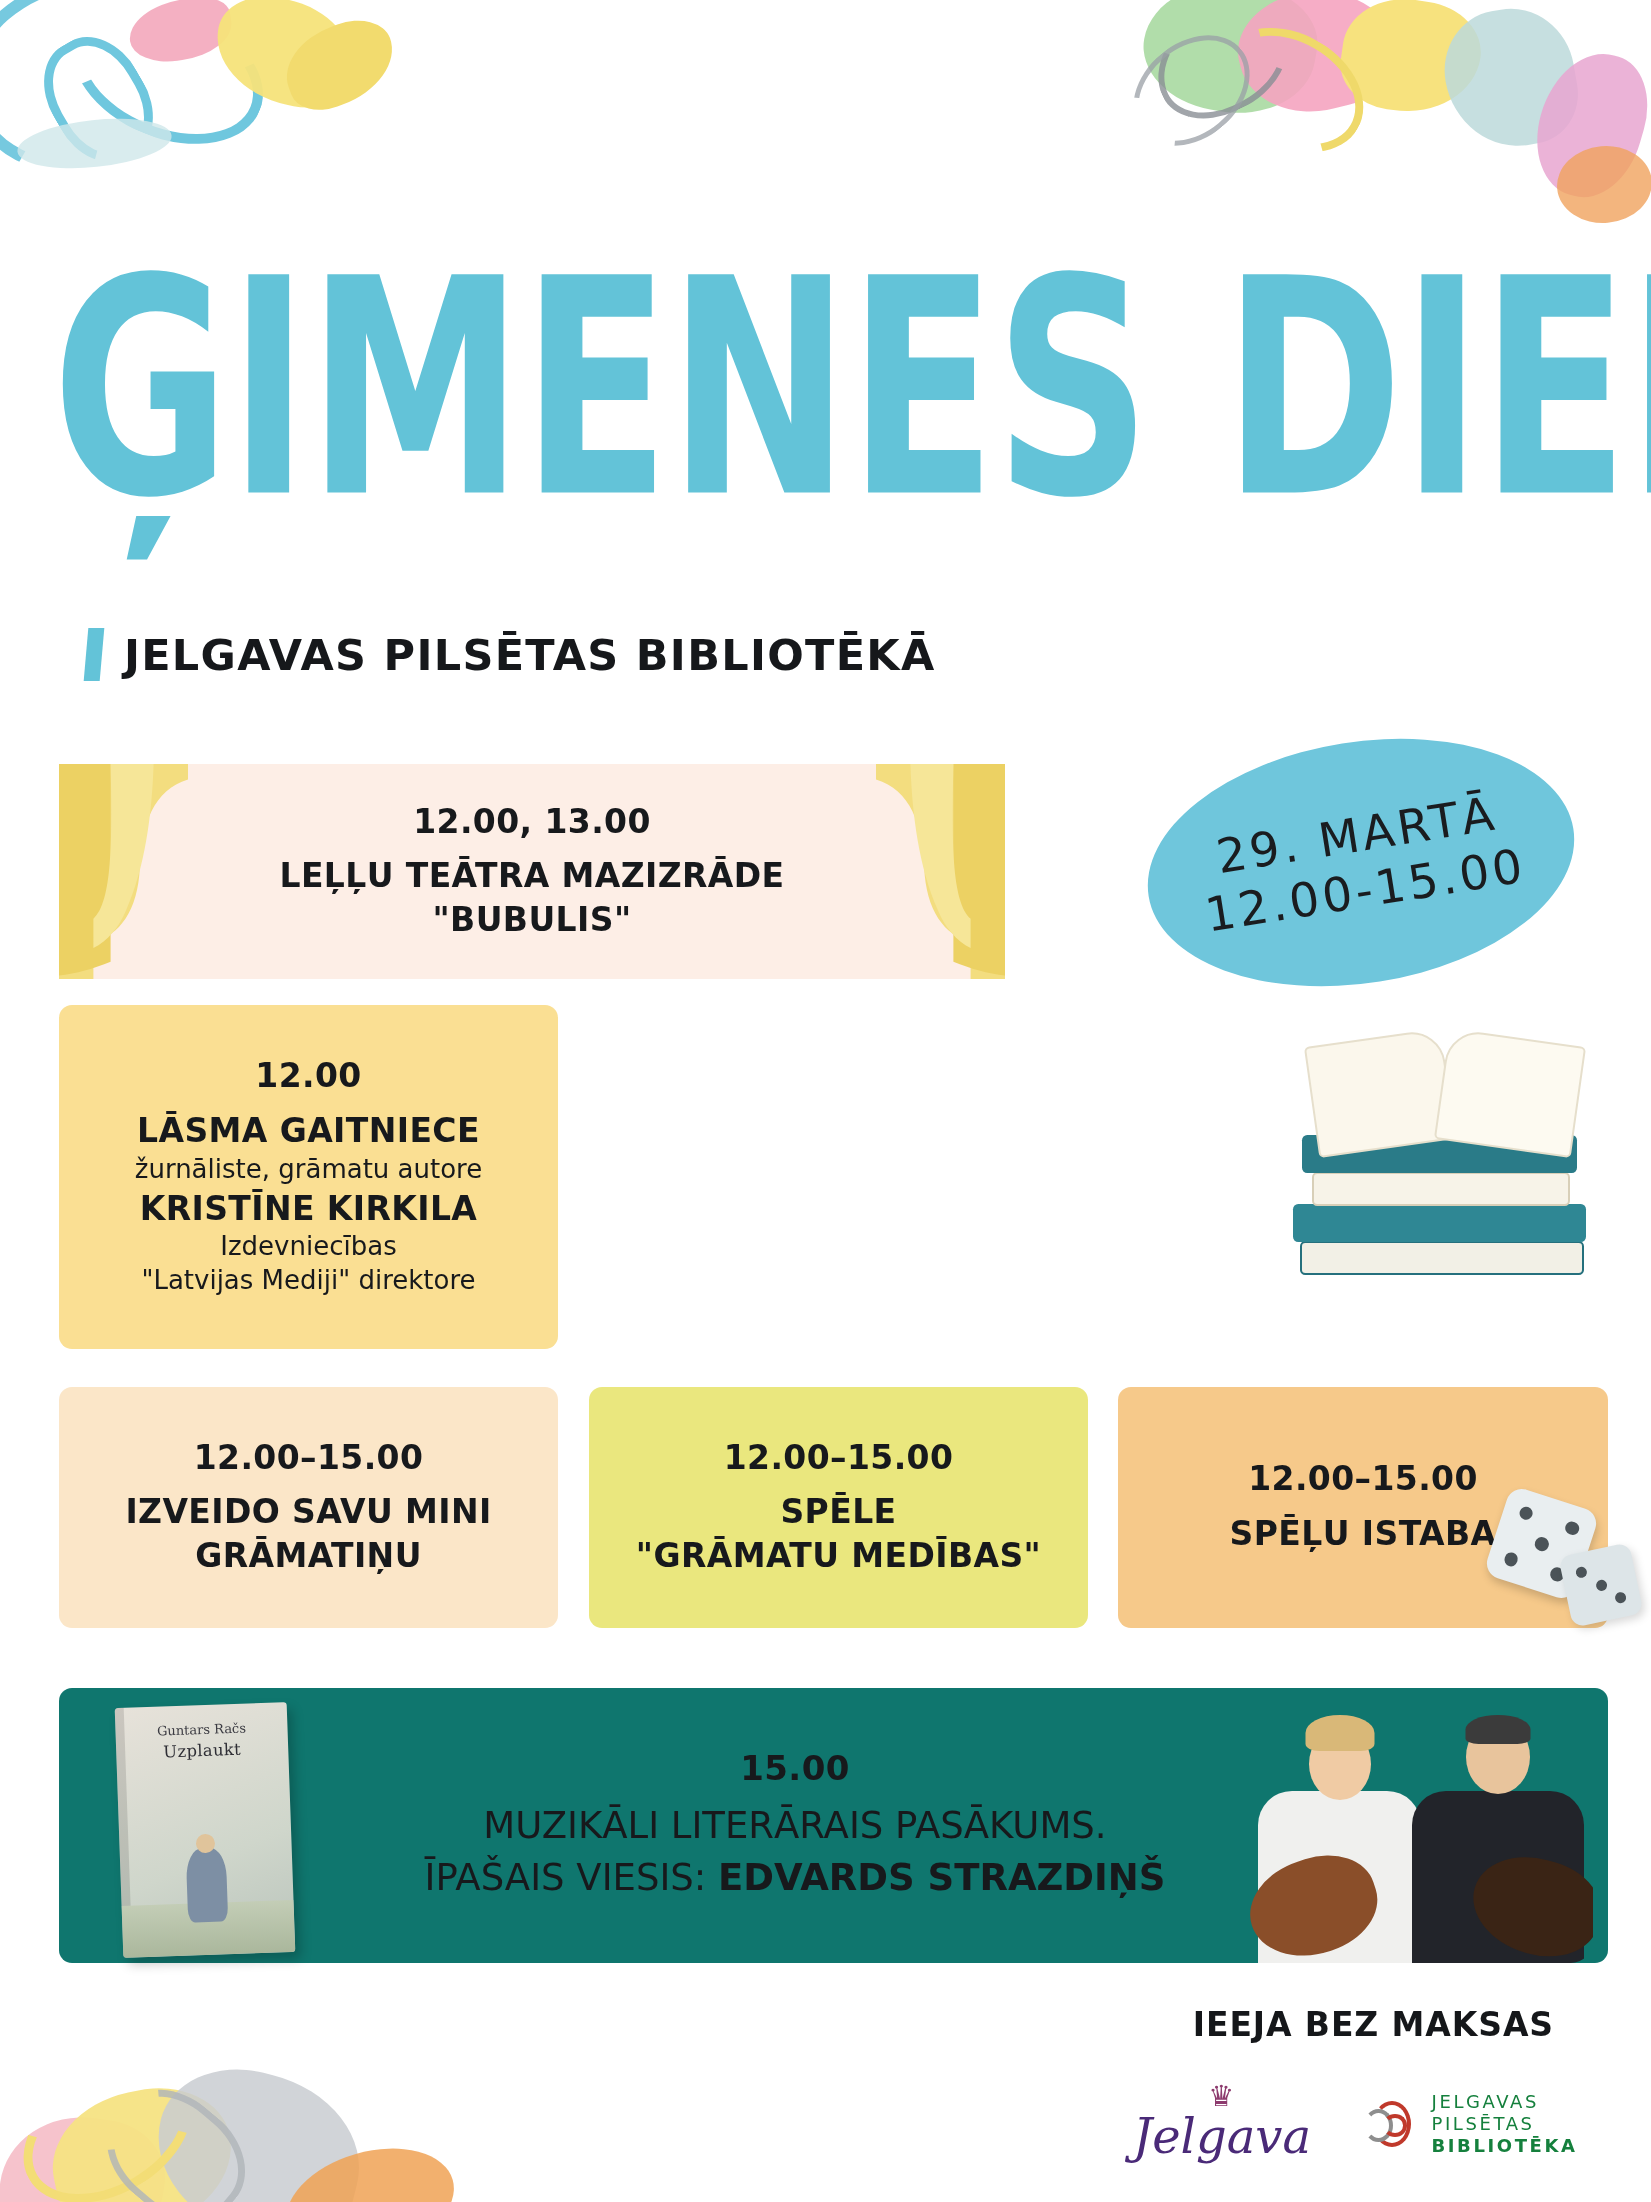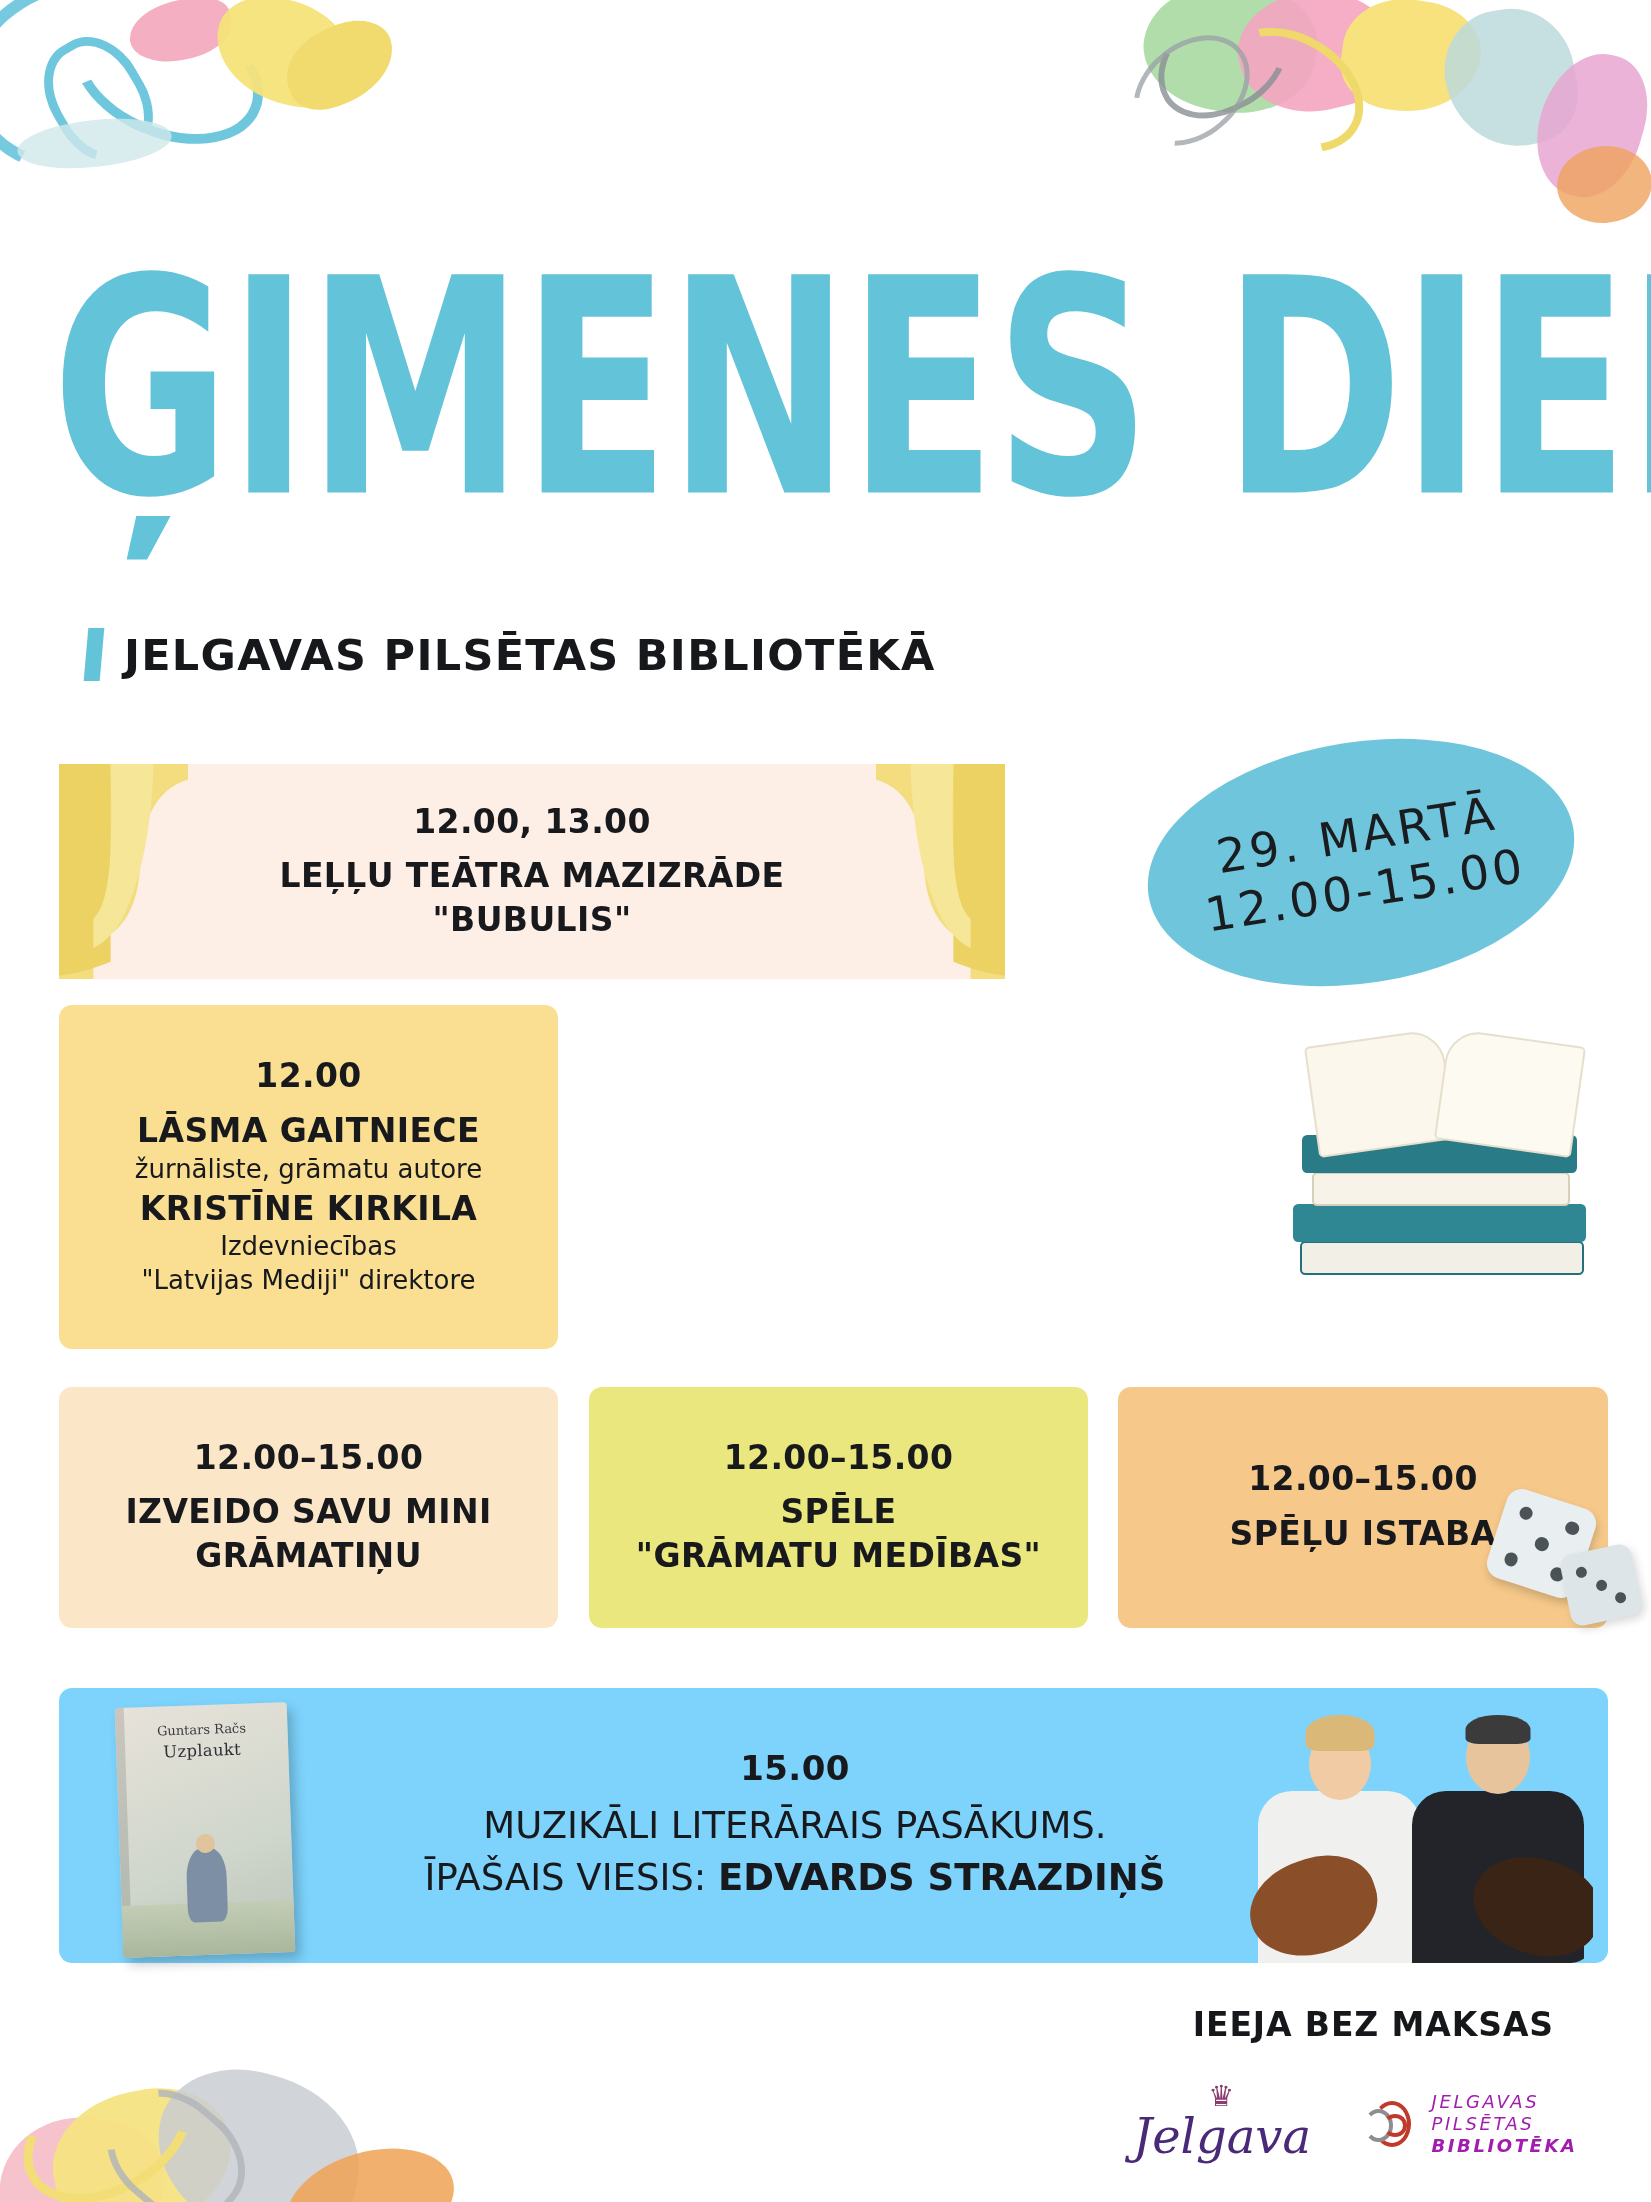--- a/index.html
+++ b/index.html
@@ -257,21 +257,21 @@
   #card-music .inner { width: 100%; text-align: center; }
 
   
   #card-mini { left: 59px; top: 1387px; width: 499px; height: 241px; background: #fbe6c8; }
   #card-game { left: 589px; top: 1387px; width: 499px; height: 241px; background: #eae77e; }
   #card-room { left: 1118px; top: 1387px; width: 490px; height: 241px; background: #f6c98a; }
 
   
   #card-green {
     left: 59px; top: 1688px; width: 1549px; height: 275px;
-    background: #7dd3fc;
+    background: #0f766e;
     flex-direction: row; justify-content: center; align-items: center;
     padding-left: 284px; padding-right: 361px;
   }
   #card-green .inner { text-align: center; width: 100%; }
   #card-green .time { font-size: 34px; margin-bottom: 12px; }
   .mix-line {
     font-family: "DejaVu Sans", sans-serif;
     font-weight: 400;
     font-size: 37px;
     line-height: 1.38;
@@ -407,21 +407,21 @@
   .logo-library .mark .s1, .logo-library .mark .s2, .logo-library .mark .s3 {
     position: absolute; border: 4.3px solid #c0392b; border-left-color: transparent;
     border-radius: 50%;
   }
   .logo-library .mark .s1 { left: 13.8px; top: 5.2px; width: 38px; height: 46px; }
   .logo-library .mark .s2 { left: 5.2px; top: 13.8px; width: 29px; height: 33px; border-color:#8e8e8e; border-left-color: transparent; }
   .logo-library .mark .s3 { left: 24px; top: 19px; width: 24px; height: 22.4px; }
   .logo-library .txt { line-height: 1.22; }
   .logo-library .txt div {
     font-family: "DejaVu Sans", sans-serif; font-size: 18px;
-    letter-spacing: 2.6px; color: #a21caf; font-style: italic;
+    letter-spacing: 2.6px; color: #15803d;
   }
   .logo-library .txt .strong { font-weight: 700; }
 </style>
 </head>
 <body>
 
 <div id="poster">
 
   <div class="deco scrib-tl-1"></div>
   <div class="deco scrib-tl-2"></div>

